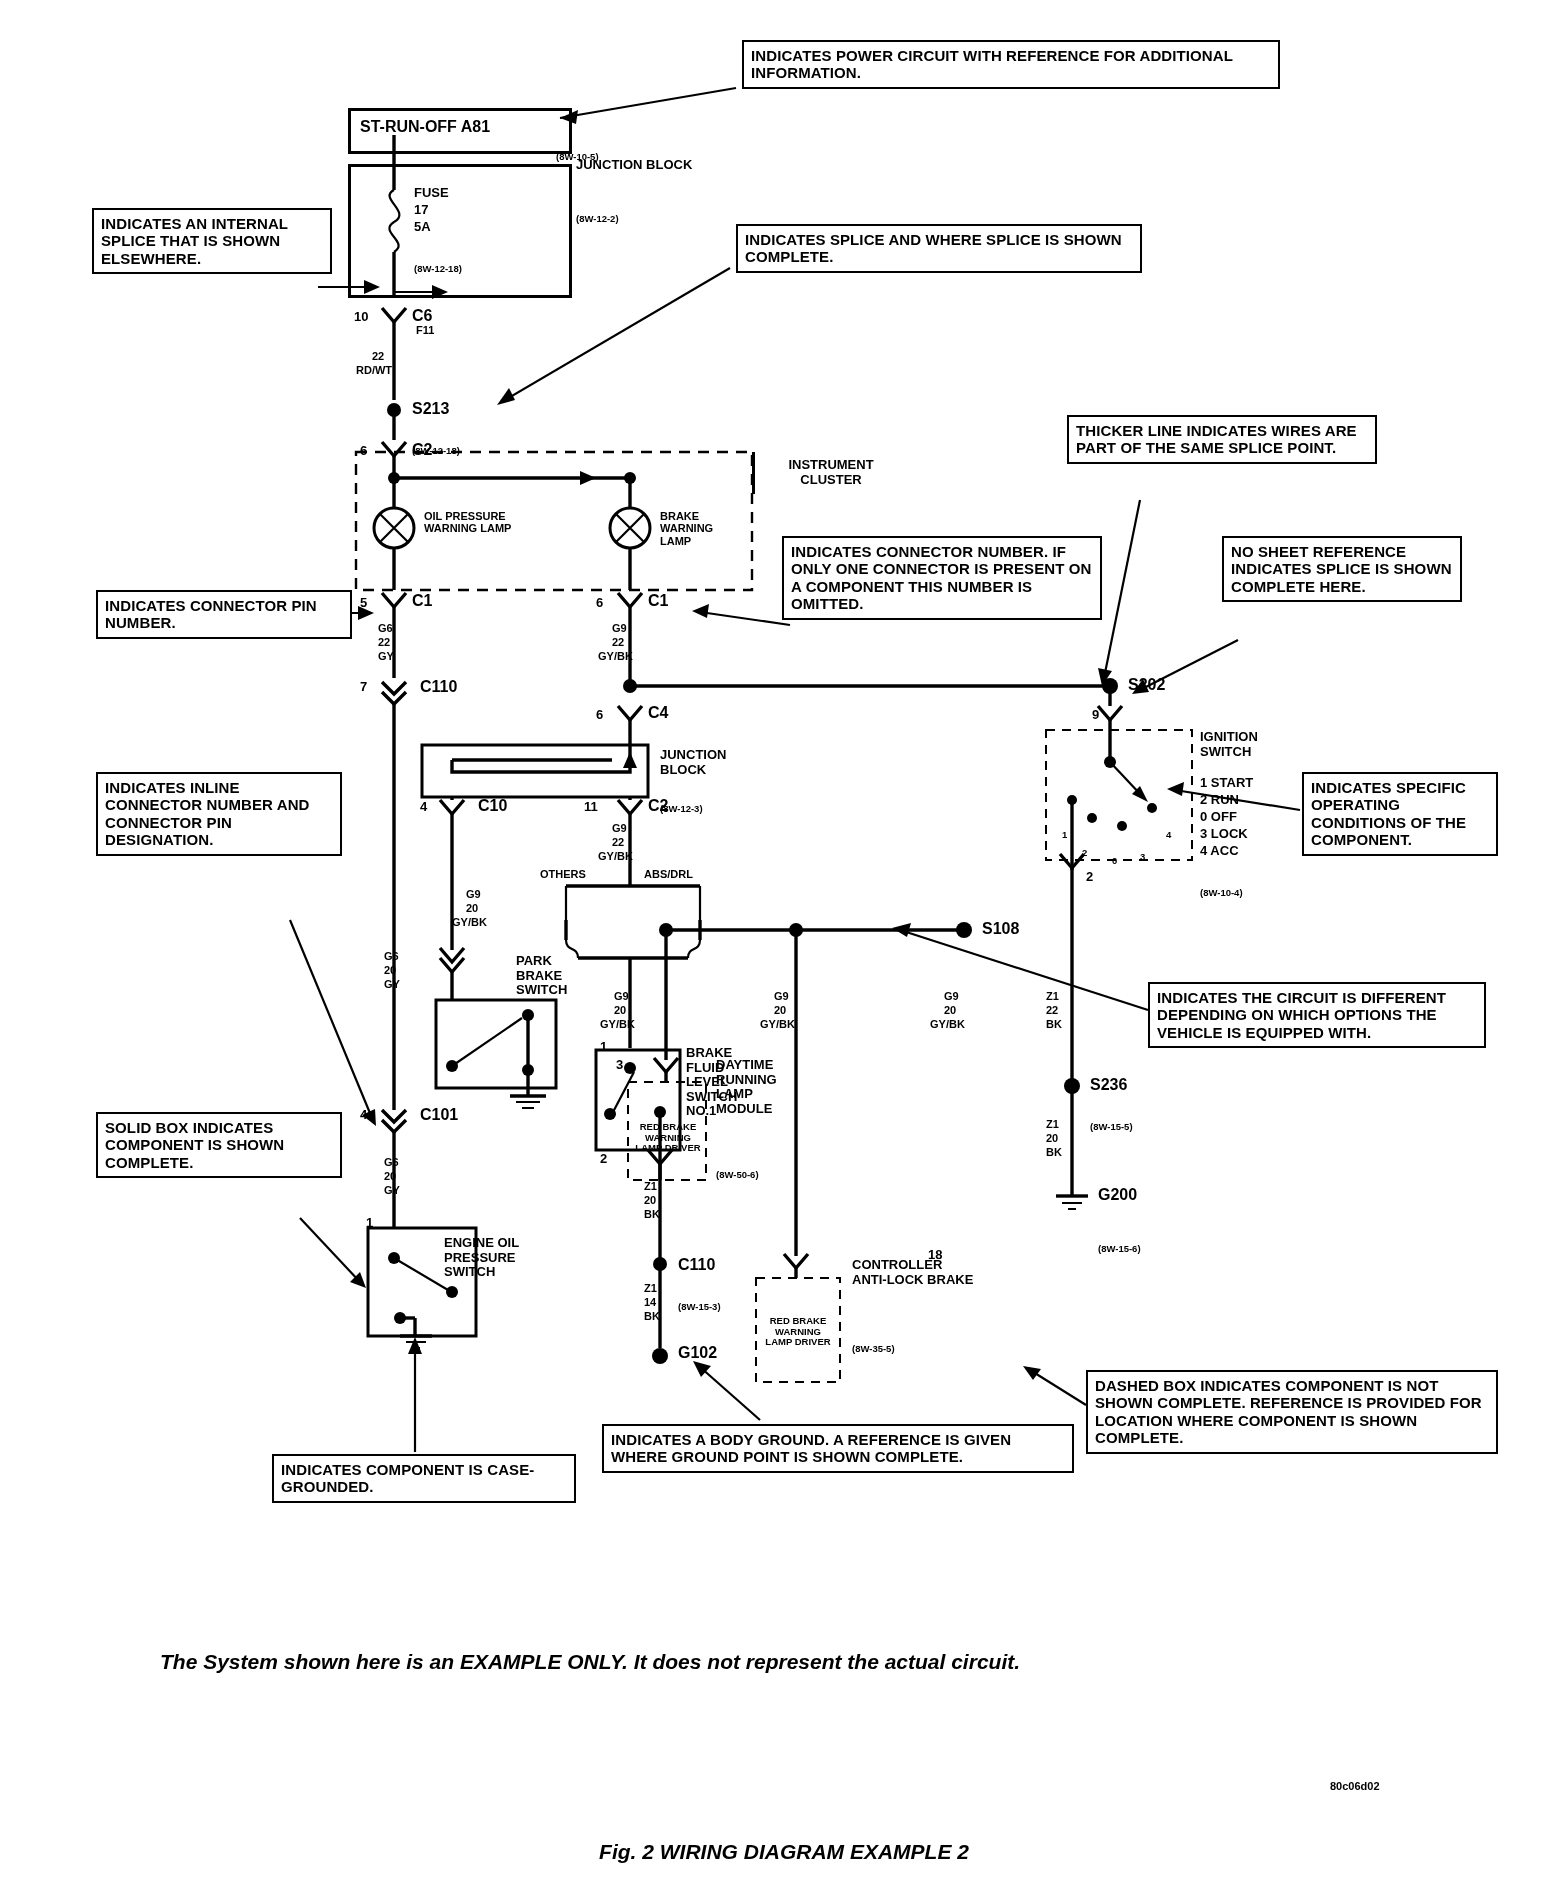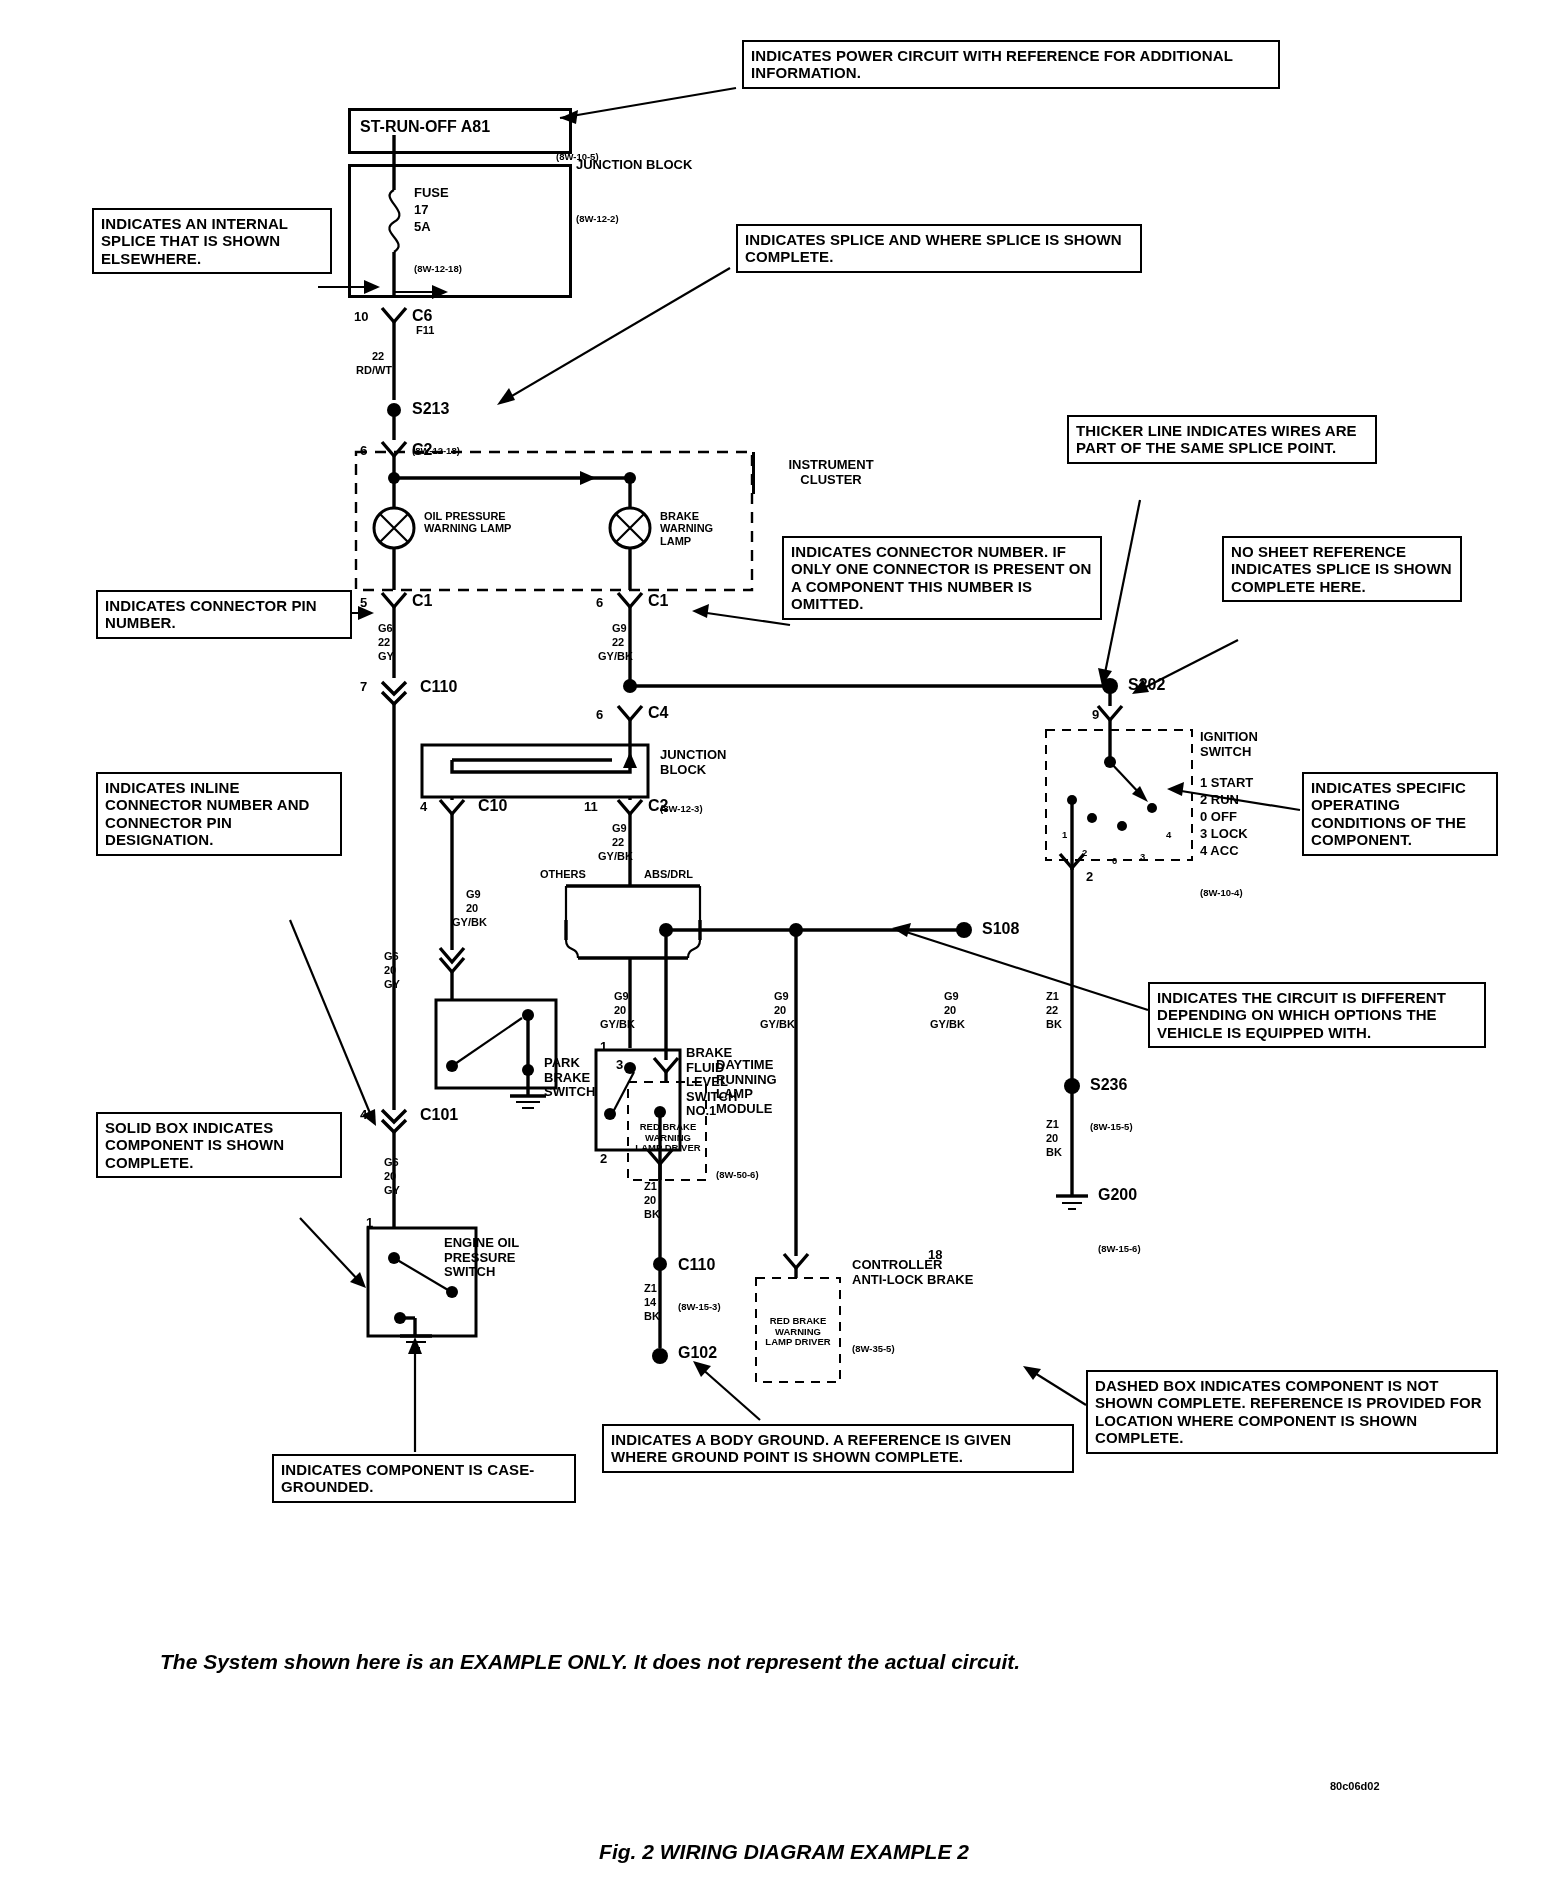--- a/index.html
+++ b/index.html
@@ -311,21 +311,21 @@
 
   <div class="abs lbl sm" style="left:384px;top:950px;">G6</div>
   <div class="abs lbl sm" style="left:384px;top:964px;">20</div>
   <div class="abs lbl sm" style="left:384px;top:978px;">GY</div>
 
   <div class="abs lbl sm" style="left:540px;top:868px;">OTHERS</div>
   <div class="abs lbl sm" style="left:644px;top:868px;">ABS/DRL</div>
 
   <div class="abs lbl big" style="left:982px;top:920px;">S108</div>
 
-  <div class="abs lbl" style="left:516px;top:1056px;width:70px;margin-left:28px;">PARK BRAKE SWITCH</div>
+  <div class="abs lbl" style="left:516px;top:954px;width:70px;">PARK BRAKE SWITCH</div>
 
   <div class="abs lbl" style="left:1200px;top:730px;width:96px;">IGNITION SWITCH</div>
   <div class="abs lbl" style="left:1200px;top:776px;">1 START</div>
   <div class="abs lbl" style="left:1200px;top:793px;">2 RUN</div>
   <div class="abs lbl" style="left:1200px;top:810px;">0 OFF</div>
   <div class="abs lbl" style="left:1200px;top:827px;">3 LOCK</div>
   <div class="abs lbl" style="left:1200px;top:844px;">4 ACC</div>
   <div class="abs lbl xs" style="left:1200px;top:864px;">(8W-10-4)</div>
   <div class="abs lbl" style="left:1092px;top:708px;">9</div>
   <div class="abs lbl" style="left:1086px;top:870px;">2</div>

